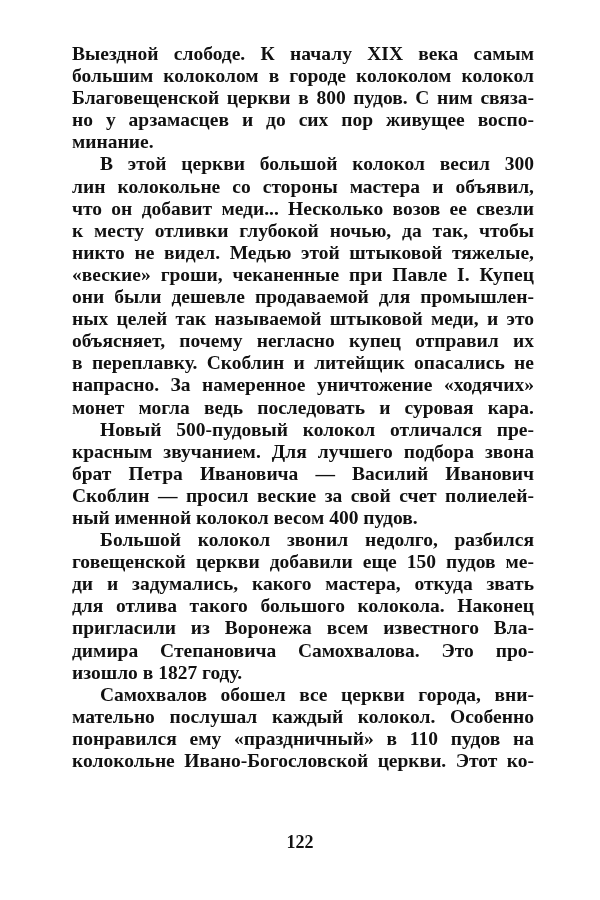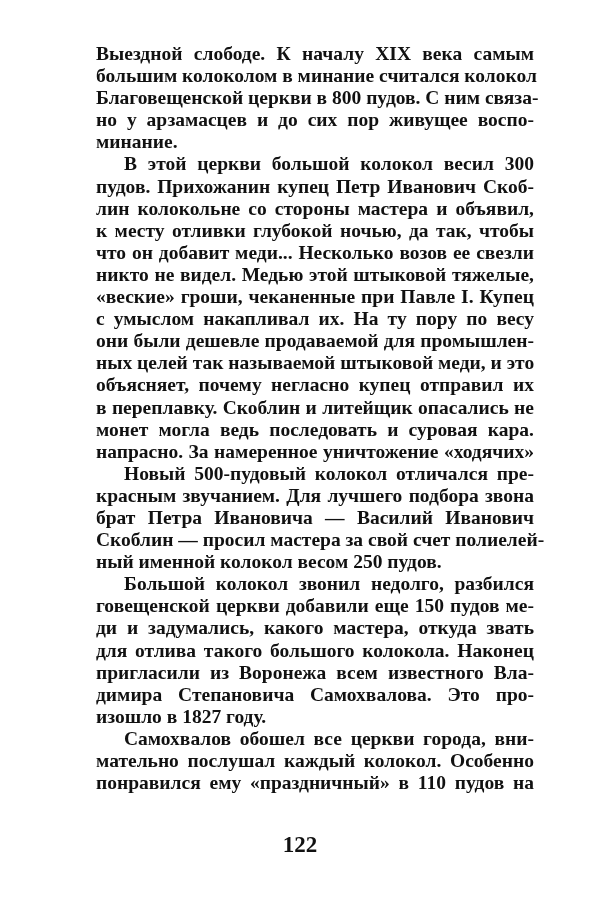--- a/index.html
+++ b/index.html
@@ -9,79 +9,77 @@
     font-family: "Liberation Serif", "DejaVu Serif", serif;
     font-weight: bold;
     font-size: 19.5px;
     line-height: 22.1px;
     height: 22.1px;
     color: #111111;
     white-space: nowrap;
     text-align: justify;
     text-align-last: justify;
     overflow: visible;
-    margin-left: 24px;
   }
   .line.indent { padding-left: 28px; }
   .line.last { text-align-last: left; }
   .page-number {
     position: absolute; left: 0; width: 600px; top: 832px;
     text-align: center;
     font-family: "Liberation Serif", "DejaVu Serif", serif;
-    font-weight: bold; font-size: 23px; color: #111111;
+    font-weight: bold; font-size: 18px; color: #111111;
   }
 </style>
 </head>
 <body>
 
 <div class="page">
 
   <div>
     <div class="line">Выездной слободе. К началу XIX века самым</div>
-    <div class="line">большим колоколом в минание считался колокол</div>
+    <div class="line">большим колоколом в городе колоколом колокол</div>
     <div class="line">Благовещенской церкви в 800 пудов. С ним связа-</div>
     <div class="line">но у арзамасцев и до сих пор живущее воспо-</div>
     <div class="line last">минание.</div>
   </div>
 
   <div>
     <div class="line indent">В этой церкви большой колокол весил 300</div>
-    <div class="line">пудов. Прихожанин купец Петр Иванович Скоб-</div>
     <div class="line">лин колокольне со стороны мастера и объявил,</div>
+    <div class="line">что он добавит меди... Несколько возов ее свезли</div>
     <div class="line">к месту отливки глубокой ночью, да так, чтобы</div>
-    <div class="line">что он добавит меди... Несколько возов ее свезли</div>
     <div class="line">никто не видел. Медью этой штыковой тяжелые,</div>
     <div class="line">«веские» гроши, чеканенные при Павле I. Купец</div>
-    <div class="line">с умыслом накапливал их. На ту пору по весу</div>
     <div class="line">они были дешевле продаваемой для промышлен-</div>
     <div class="line">ных целей так называемой штыковой меди, и это</div>
     <div class="line">объясняет, почему негласно купец отправил их</div>
     <div class="line">в переплавку. Скоблин и литейщик опасались не</div>
+    <div class="line">напрасно. За намеренное уничтожение «ходячих»</div>
     <div class="line">монет могла ведь последовать и суровая кара.</div>
-    <div class="line">напрасно. За намеренное уничтожение «ходячих»</div>
   </div>
 
   <div>
     <div class="line indent">Новый 500-пудовый колокол отличался пре-</div>
     <div class="line">красным звучанием. Для лучшего подбора звона</div>
     <div class="line">брат Петра Ивановича — Василий Иванович</div>
-    <div class="line">Скоблин — просил мастера за свой счет полиелей-</div>
-    <div class="line last">ный именной колокол весом 250 пудов.</div>
+    <div class="line">Скоблин — просил веские за свой счет полиелей-</div>
+    <div class="line last">ный именной колокол весом 400 пудов.</div>
   </div>
 
   <div>
     <div class="line indent">Большой колокол звонил недолго, разбился</div>
     <div class="line">говещенской церкви добавили еще 150 пудов ме-</div>
     <div class="line">ди и задумались, какого мастера, откуда звать</div>
     <div class="line">для отлива такого большого колокола. Наконец</div>
     <div class="line">пригласили из Воронежа всем известного Вла-</div>
     <div class="line">димира Степановича Самохвалова. Это про-</div>
     <div class="line last">изошло в 1827 году.</div>
   </div>
 
   <div>
     <div class="line indent">Самохвалов обошел все церкви города, вни-</div>
     <div class="line">мательно послушал каждый колокол. Особенно</div>
     <div class="line">понравился ему «праздничный» в 110 пудов на</div>
+    <div class="line">колокольне Ивано-Богословской церкви. Этот ко-</div>
   </div>
 </div>
 
 <div class="page-number">122</div>
 
 </body></html>

